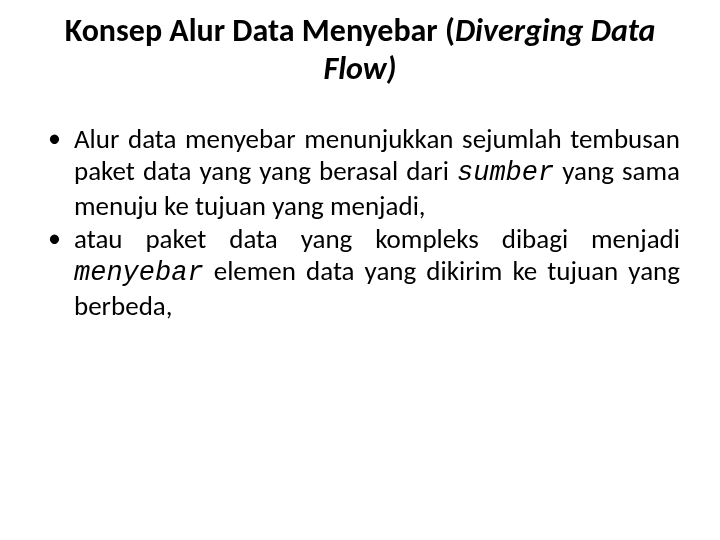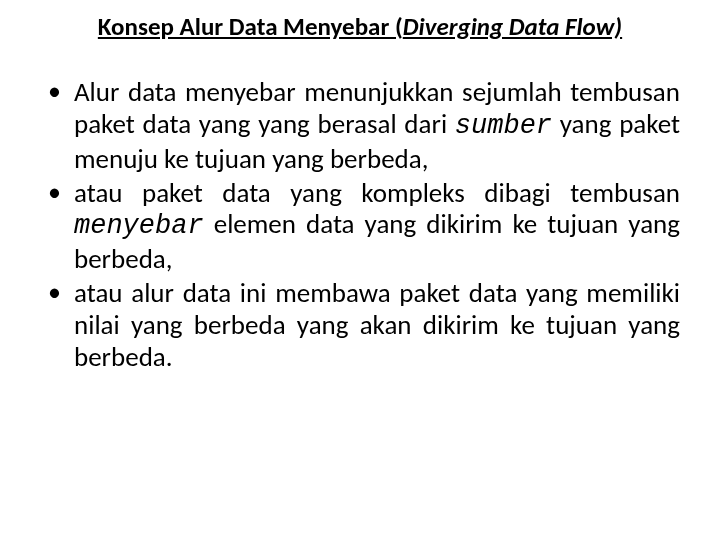--- a/index.html
+++ b/index.html
@@ -10,26 +10,25 @@
     body {
       width: 720px;
       height: 540px;
       background: #ffffff;
       font-family: Calibri, "Segoe UI", Arial, sans-serif;
       color: #000000;
       padding: 12px 40px 0 40px;
       overflow: hidden;
     }
     .title {
-      font-size: 25px;
+      font-size: 32px;
       font-weight: bold;
       text-align: center;
       line-height: 1.2;
       margin-bottom: 34px;
-      text-decoration: underline;
     }
     .title .italic {
       font-style: italic;
     }
     .bullet-list {
       list-style: none;
       padding-left: 0;
     }
     .bullet-item {
       font-size: 27px;
@@ -53,21 +52,18 @@
   </style>
 </head>
 <body>
 
 <h1 class="title">
   <span>Konsep Alur Data Menyebar (</span><span class="italic">Diverging Data Flow)</span>
 </h1>
 
 <ul class="bullet-list">
   <li class="bullet-item">
-    <span>Alur data menyebar menunjukkan sejumlah tembusan paket data yang yang berasal dari </span><span class="italic-word">sumber</span><span> yang paket menuju ke tujuan yang berbeda,</span>
+    <span>Alur data menyebar menunjukkan sejumlah tembusan paket data yang yang berasal dari </span><span class="italic-word">sumber</span><span> yang sama menuju ke tujuan yang menjadi,</span>
   </li>
   <li class="bullet-item">
-    <span>atau paket data yang kompleks dibagi tembusan </span><span class="italic-word">menyebar</span><span> elemen data yang dikirim ke tujuan yang berbeda,</span>
-  </li>
-  <li class="bullet-item">
-    <span>atau alur data ini membawa paket data yang memiliki nilai yang berbeda yang akan dikirim ke tujuan yang berbeda.</span><span class="italic-word"></span><span></span>
+    <span>atau paket data yang kompleks dibagi menjadi </span><span class="italic-word">menyebar</span><span> elemen data yang dikirim ke tujuan yang berbeda,</span>
   </li>
 </ul>
 
 </body></html>

